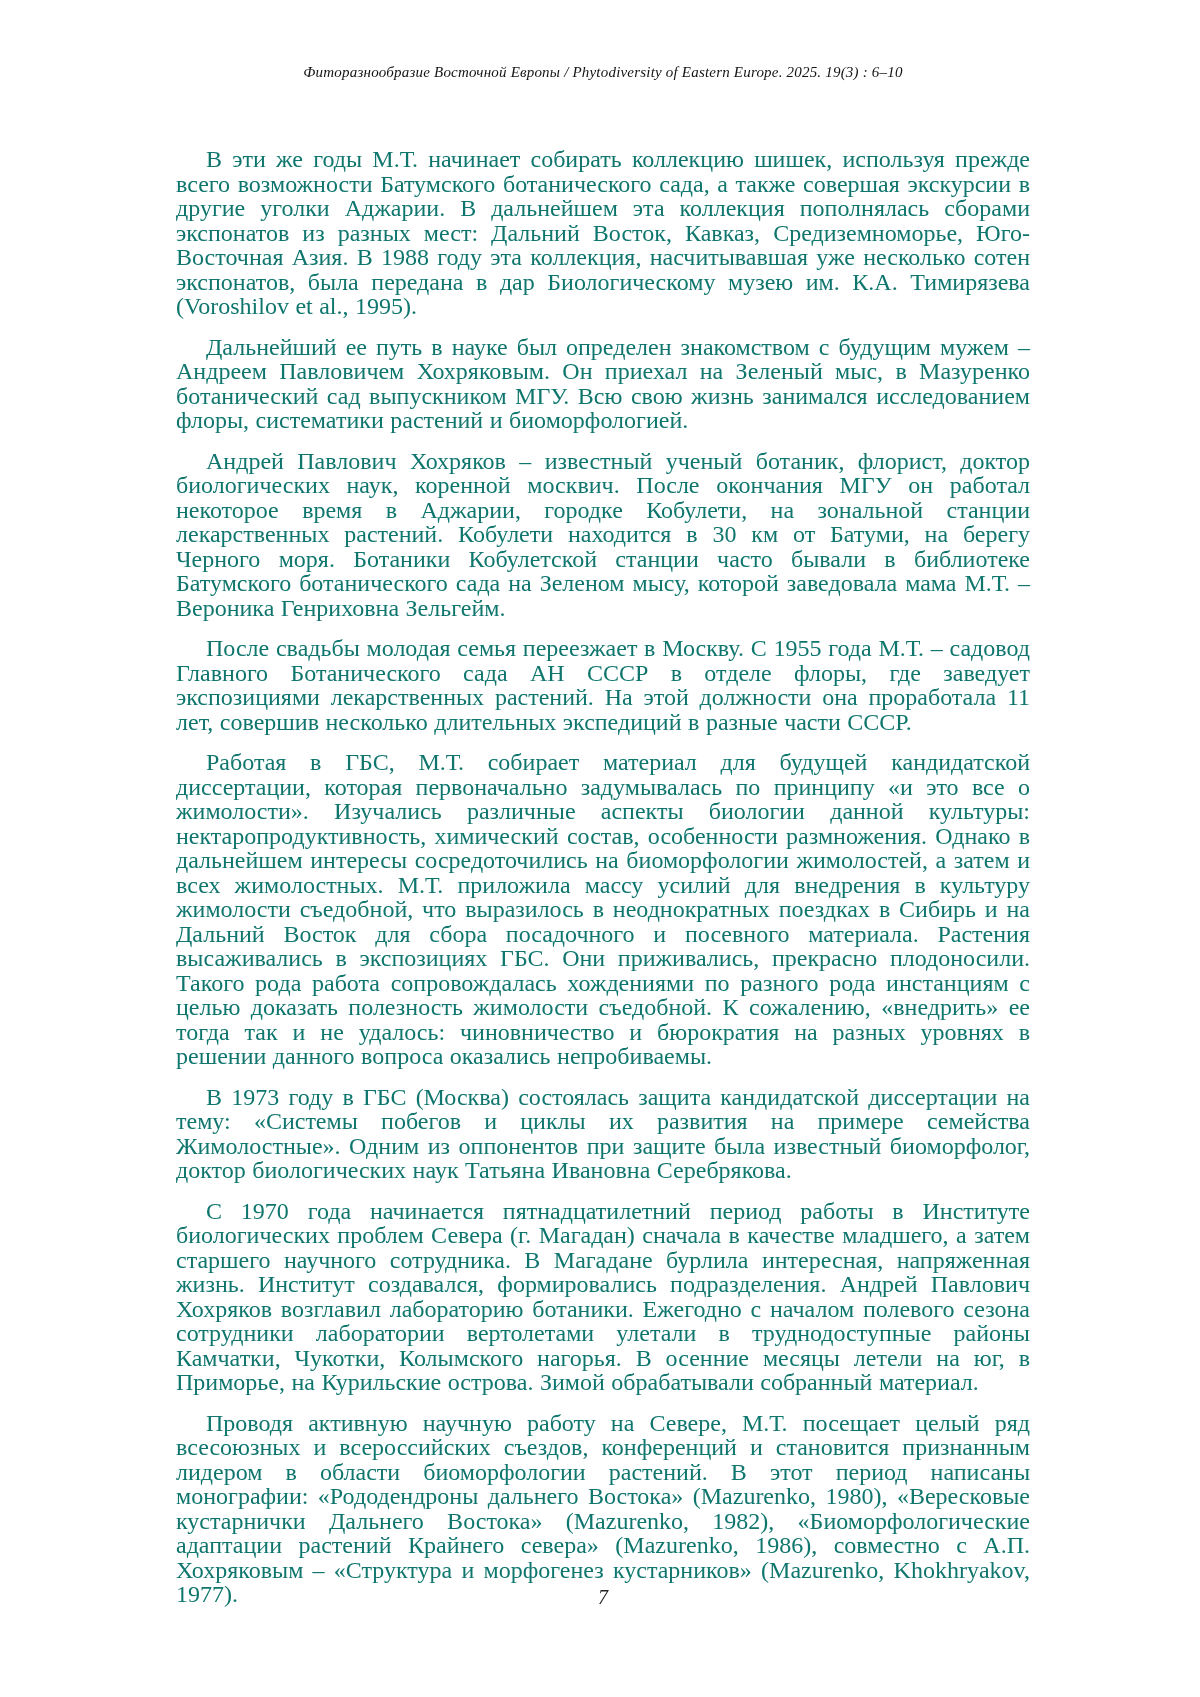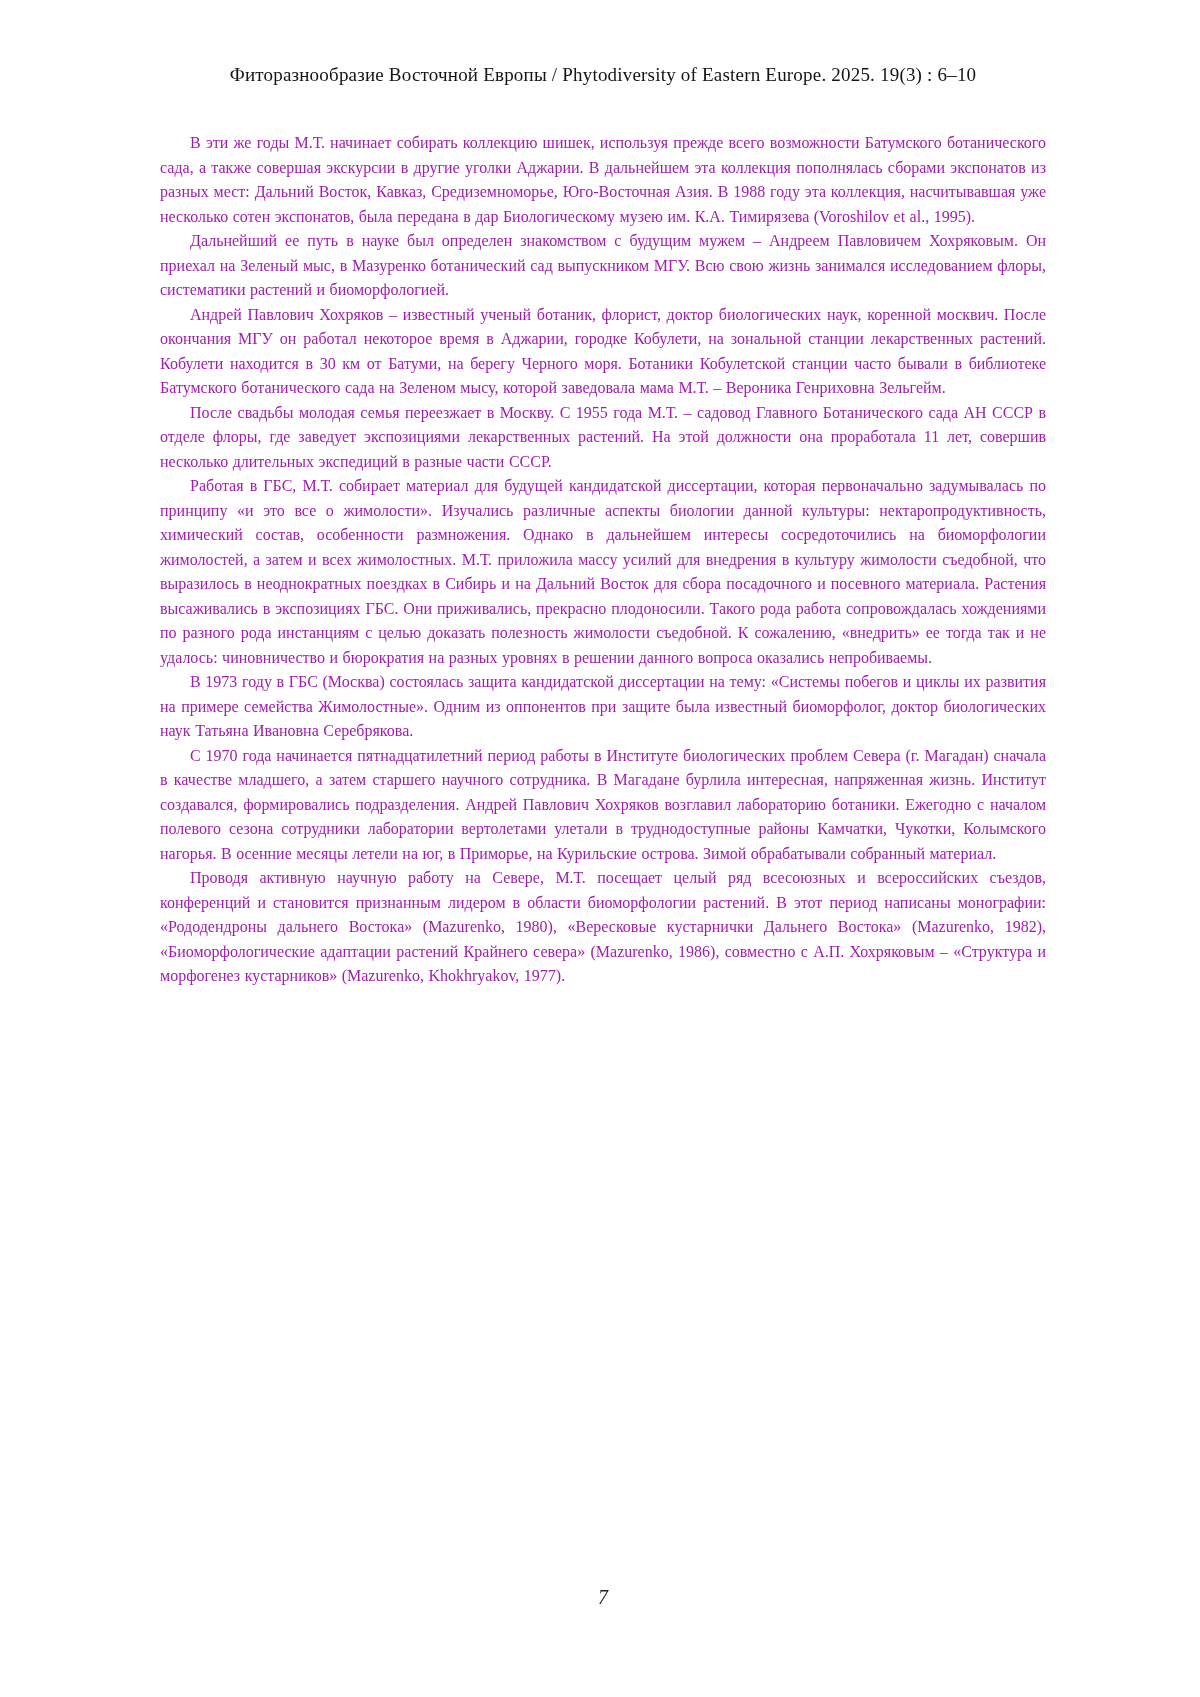--- a/index.html
+++ b/index.html
@@ -16,38 +16,39 @@
     font-family: "Liberation Serif", "DejaVu Serif", serif;
     box-sizing: border-box;
     overflow: hidden;
   }
   .journal-header {
     position: absolute;
     top: 64px;
     left: 160px;
     width: 886px;
     text-align: center;
-    font-size: 19px;
+    font-style: italic;
+    font-size: 15px;
     letter-spacing: 0.2px;
     white-space: nowrap;
     color: #141414;
   }
   .article-body {
     position: absolute;
     top: 131px;
     left: 160px;
     width: 886px;
   }
   .article-body p {
-    margin: 0;
+    margin: 16px;
     text-align: justify;
     text-indent: 30px;
-    font-size: 16px;
+    font-size: 24px;
     line-height: 24.5px;
-    color: #a21caf;
+    color: #0f766e;
     word-spacing: 0.5px;
   }
   .page-footer {
     position: absolute;
     top: 1586px;
     left: 160px;
     width: 886px;
     text-align: center;
     font-size: 20px;
     font-style: italic;

